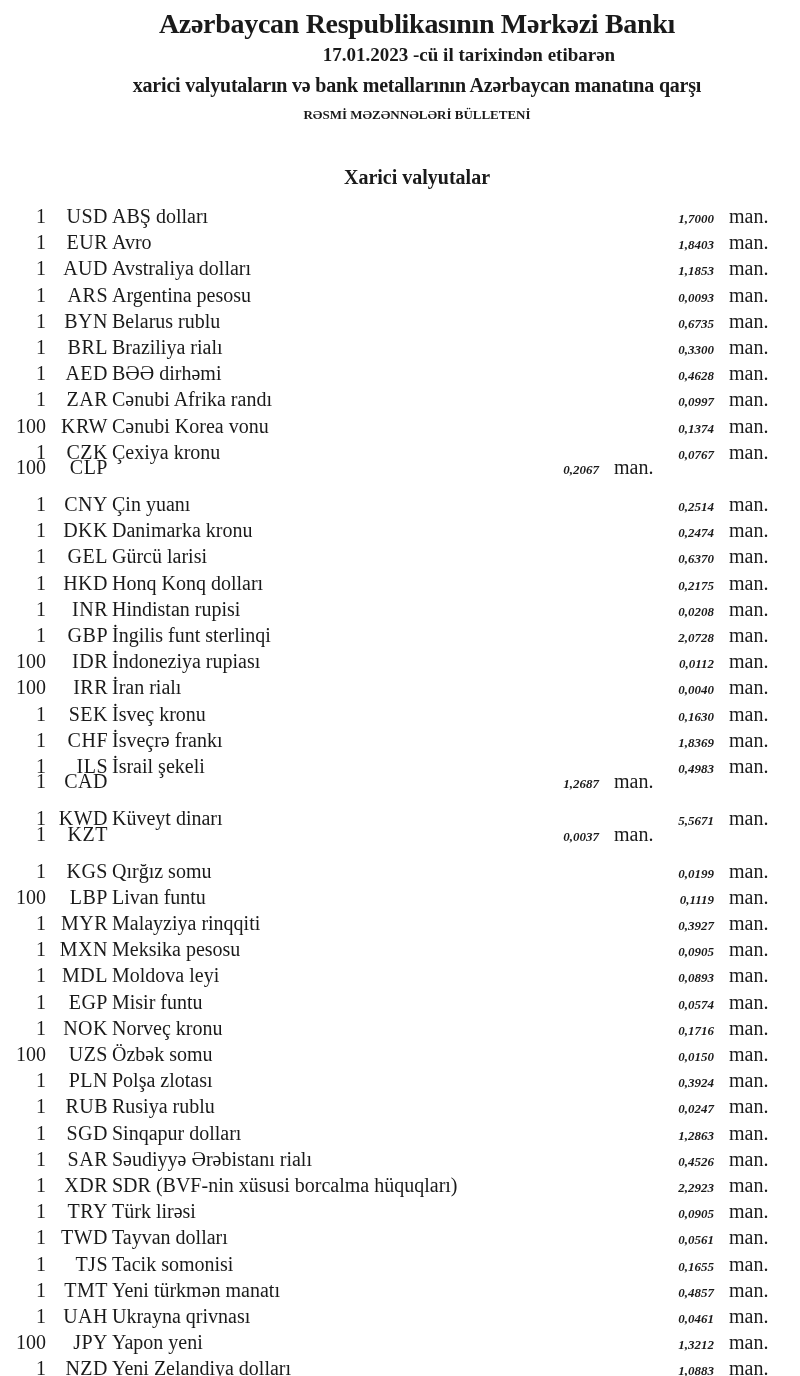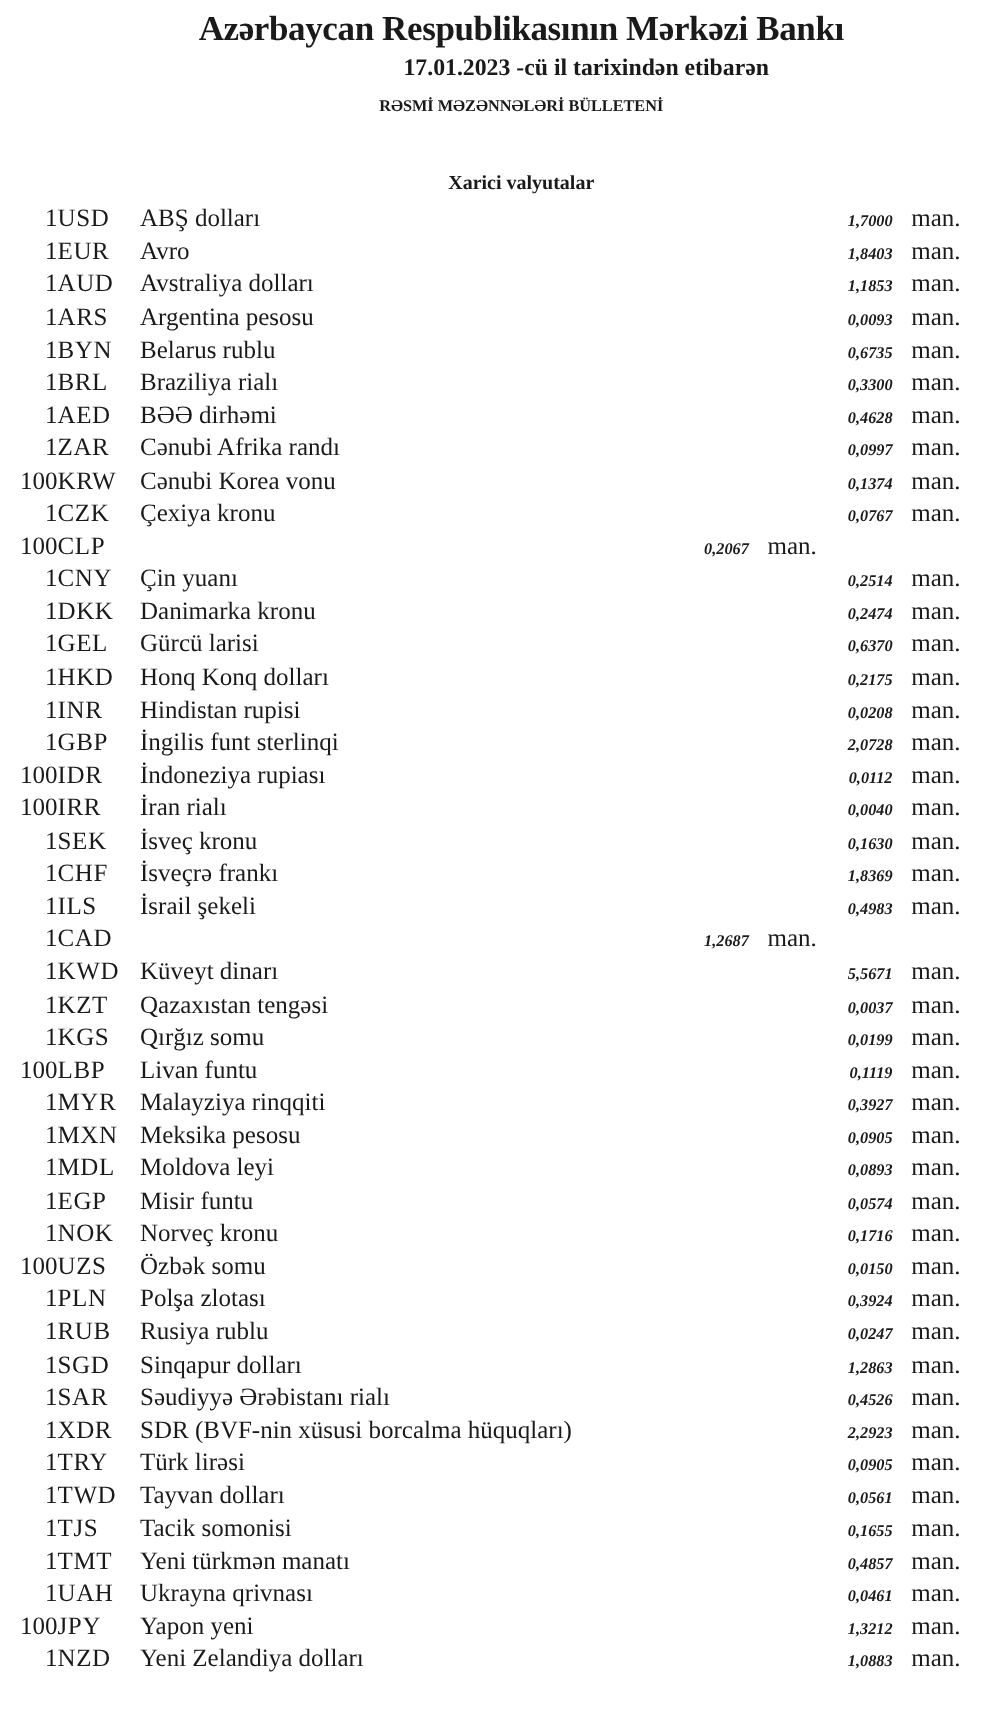--- a/index.html
+++ b/index.html
@@ -45,66 +45,68 @@
   }
   .bulletin-title {
     font-size: 13px;
     line-height: 30px;
     font-weight: bold;
   }
   .section-title {
     margin-left: 34px;
     margin-top: 34px;
     text-align: center;
-    font-size: 16px;
+    font-size: 20px;
     line-height: 26px;
     font-weight: bold;
   }
   .rates-table {
     margin-top: 2px;
     padding-right: 30px;
   }
   .row {
     display: grid;
     grid-template-columns: 46px 62px 1fr 115px 56px;
     align-items: baseline;
     height: 26.2px;
     font-size: 20px;
     line-height: 26.2px;
   }
   .cell-qty {
     text-align: right;
   }
   .cell-code {
-    text-align: left;
+    text-align: right;
     letter-spacing: 0.5px;
   }
   .cell-name {
     padding-left: 4px;
     white-space: nowrap;
     overflow: hidden;
+    margin-top: 11px;
   }
   .cell-rate {
     text-align: right;
     font-weight: bold;
     font-style: italic;
     font-size: 13px;
   }
   .cell-unit {
     padding-left: 15px;
   }
 </style>
 </head>
 <body>
 
 <div class="page">
 
   <div class="header-block">
     <h1 class="bank-name">Azərbaycan Respublikasının Mərkəzi Bankı</h1>
     <div class="date-line">17.01.2023 -cü il tarixindən etibarən</div>
+    <div class="subtitle-line">xarici valyutaların və bank metallarının Azərbaycan manatına qarşı</div>
     <div class="bulletin-title">RƏSMİ MƏZƏNNƏLƏRİ BÜLLETENİ</div>
   </div>
 
   <div class="section-title">Xarici valyutalar</div>
 
   <div class="rates-table" id="rates-body">
       <div class="row">
         <span class="cell-qty">1</span>
         <span class="cell-code">USD</span>
         <span class="cell-name">ABŞ dolları</span>
@@ -266,21 +268,20 @@
       <div class="row">
         <span class="cell-qty">1</span>
         <span class="cell-code">KWD</span>
         <span class="cell-name">Küveyt dinarı</span>
         <span class="cell-rate">5,5671</span>
         <span class="cell-unit">man.</span>
       </div>
       <div class="row">
         <span class="cell-qty">1</span>
         <span class="cell-code">KZT</span>
-        <span class="cell-name">Qazaxıstan tengəsi</span>
         <span class="cell-rate">0,0037</span>
         <span class="cell-unit">man.</span>
       </div>
       <div class="row">
         <span class="cell-qty">1</span>
         <span class="cell-code">KGS</span>
         <span class="cell-name">Qırğız somu</span>
         <span class="cell-rate">0,0199</span>
         <span class="cell-unit">man.</span>
       </div>

